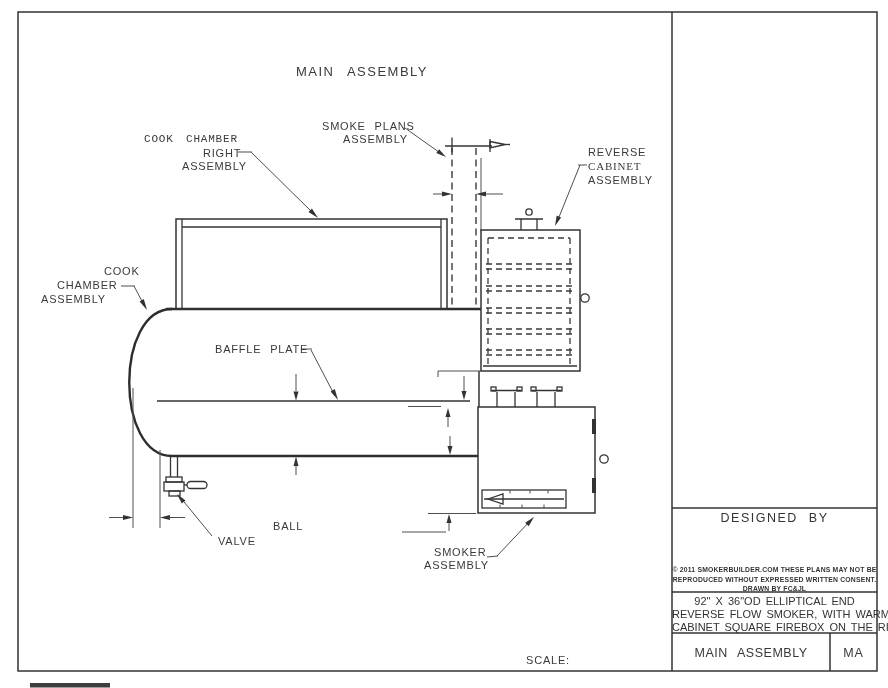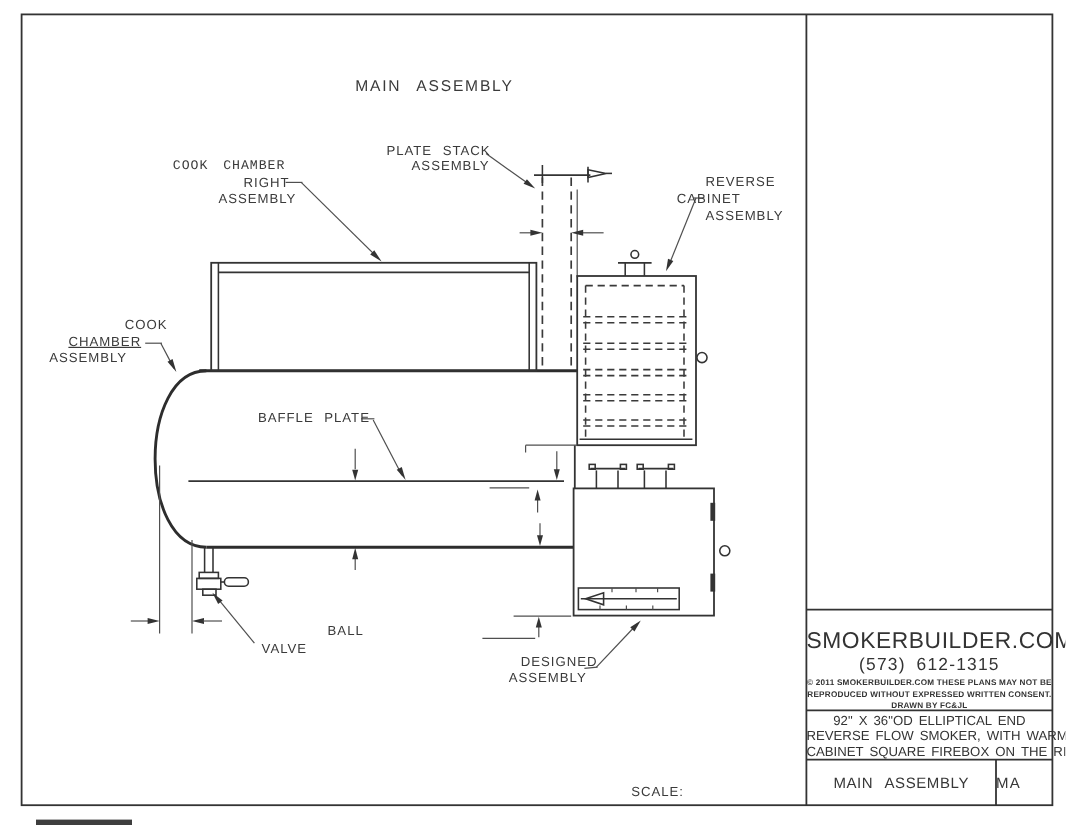--- a/index.html
+++ b/index.html
@@ -15,21 +15,21 @@
   .ah{fill:#333;stroke:none;}
   .cad-label{position:absolute;font-size:11px;letter-spacing:0.8px;word-spacing:5px;
              color:#3a3a3a;white-space:nowrap;}
   .tb{position:absolute;left:672px;width:205px;text-align:center;color:#333;white-space:nowrap;}
   .tb-designed{top:511px;font-size:12.5px;letter-spacing:1.5px;word-spacing:6px;}
   .tb-company{top:524px;font-size:19px;letter-spacing:0.5px;}
   .tb-phone{top:546px;font-size:14.5px;letter-spacing:1px;word-spacing:4px;}
   .tb-copy{top:565px;font-size:6.8px;font-weight:700;line-height:9.5px;letter-spacing:0.2px;}
   .tb-desc{top:595px;font-size:11px;line-height:13px;letter-spacing:0px;word-spacing:2px;}
   .tb-sheet{left:672px;width:158px;top:646px;font-size:12.5px;word-spacing:6px;letter-spacing:0.5px;position:absolute;text-align:center;}
-  .tb-code{left:830px;width:47px;top:646px;font-size:12.5px;position:absolute;text-align:left;letter-spacing:1px;}
+  .tb-code{left:830px;width:47px;top:646px;font-size:12.5px;position:absolute;text-align:center;letter-spacing:1px;}
 </style>
 </head>
 <body>
 
 <div class="sheet">
 
   <svg class="draw" width="888" height="688" viewBox="0 0 888 688">
 
     <g>
       <rect x="18" y="12" width="859" height="659" class="ln" stroke-width="2"></rect>
@@ -214,43 +214,42 @@
 
     <rect x="30" y="683" width="80" height="4.5" fill="#1c1c1c" opacity="0.85"></rect>
   </svg>
 
   <div class="cad-label" style="left:296px;top:64px;font-size:13px;letter-spacing:1.5px;word-spacing:8px;">MAIN ASSEMBLY</div>
 
   <div class="cad-label" style="left:144px;top:133px;font-family:Liberation Mono, monospace;">COOK CHAMBER</div>
   <div class="cad-label" style="left:203px;top:147px;">RIGHT</div>
   <div class="cad-label" style="left:182px;top:160px;">ASSEMBLY</div>
 
-  <div class="cad-label" style="left:322px;top:120px;">PLATE STACK</div>
+  <div class="cad-label" style="left:322px;top:120px;">SMOKE PLANS</div>
   <div class="cad-label" style="left:343px;top:133px;">ASSEMBLY</div>
 
   <div class="cad-label" style="left:588px;top:146px;">REVERSE</div>
-  <div class="cad-label" style="left:564px;top:160px;">CABINET</div>
+  <div class="cad-label" style="left:588px;top:160px;font-family:Liberation Serif, serif;">CABINET</div>
   <div class="cad-label" style="left:588px;top:174px;">ASSEMBLY</div>
 
   <div class="cad-label" style="left:104px;top:265px;">COOK</div>
-  <div class="cad-label" style="left:57px;top:279px;text-decoration:underline;">CHAMBER</div>
+  <div class="cad-label" style="left:57px;top:279px;">CHAMBER</div>
   <div class="cad-label" style="left:41px;top:293px;">ASSEMBLY</div>
 
   <div class="cad-label" style="left:215px;top:343px;">BAFFLE PLATE</div>
 
   <div class="cad-label" style="left:262px;top:520px;margin-left:11px;">BALL</div>
   <div class="cad-label" style="left:218px;top:535px;">VALVE</div>
 
-  <div class="cad-label" style="left:434px;top:546px;">DESIGNED</div>
+  <div class="cad-label" style="left:434px;top:546px;">SMOKER</div>
   <div class="cad-label" style="left:424px;top:559px;">ASSEMBLY</div>
 
   <div class="cad-label" style="left:526px;top:654px;font-size:11px;">SCALE:</div>
 
-  <div class="tb tb-company">SMOKERBUILDER.COM</div>
-  <div class="tb tb-phone">(573) 612-1315</div>
+  <div class="tb tb-designed">DESIGNED BY</div>
   <div class="tb tb-copy">
     <div>© 2011 SMOKERBUILDER.COM THESE PLANS MAY NOT BE</div>
     <div>REPRODUCED WITHOUT EXPRESSED WRITTEN CONSENT.</div>
     <div>DRAWN BY FC&amp;JL</div>
   </div>
   <div class="tb tb-desc">
     <div>92" X 36"OD ELLIPTICAL END</div>
     <div>REVERSE FLOW SMOKER, WITH WARMING</div>
     <div>CABINET SQUARE FIREBOX ON THE RIGHT</div>
   </div>

